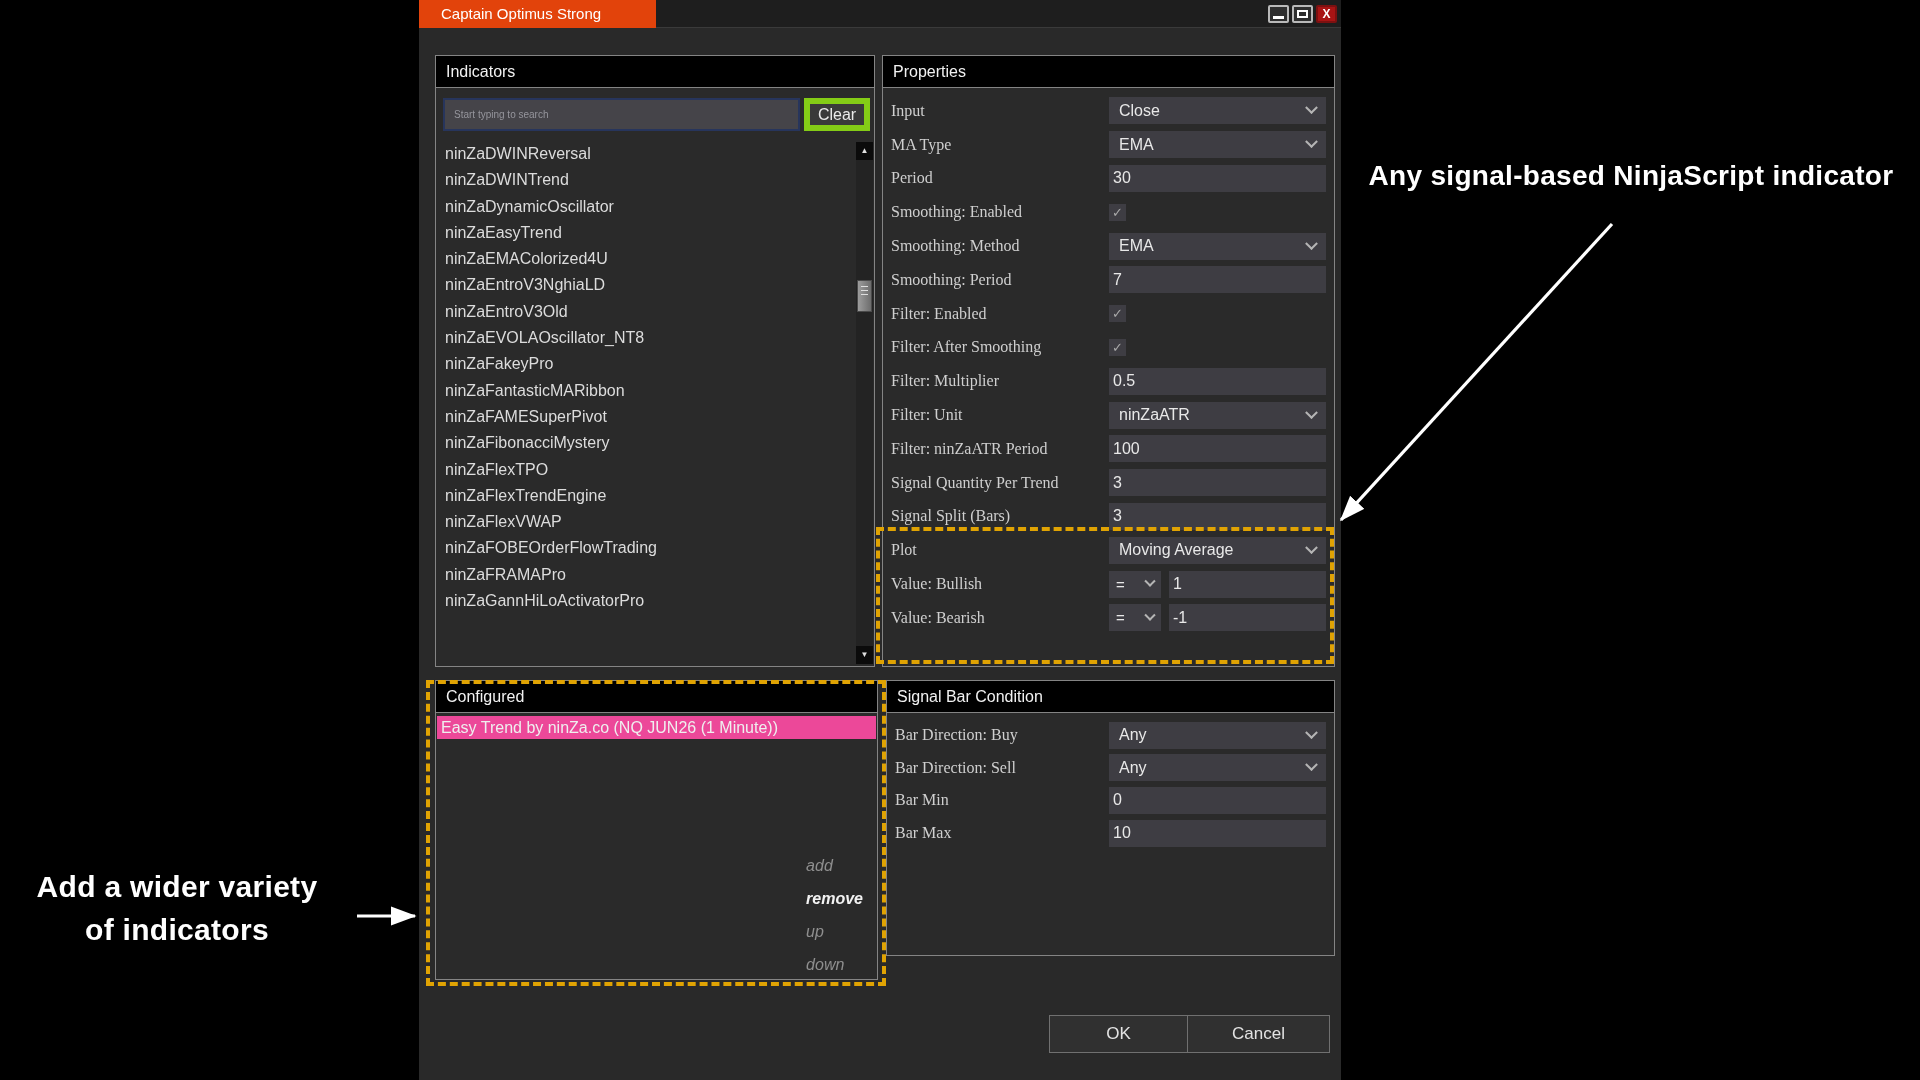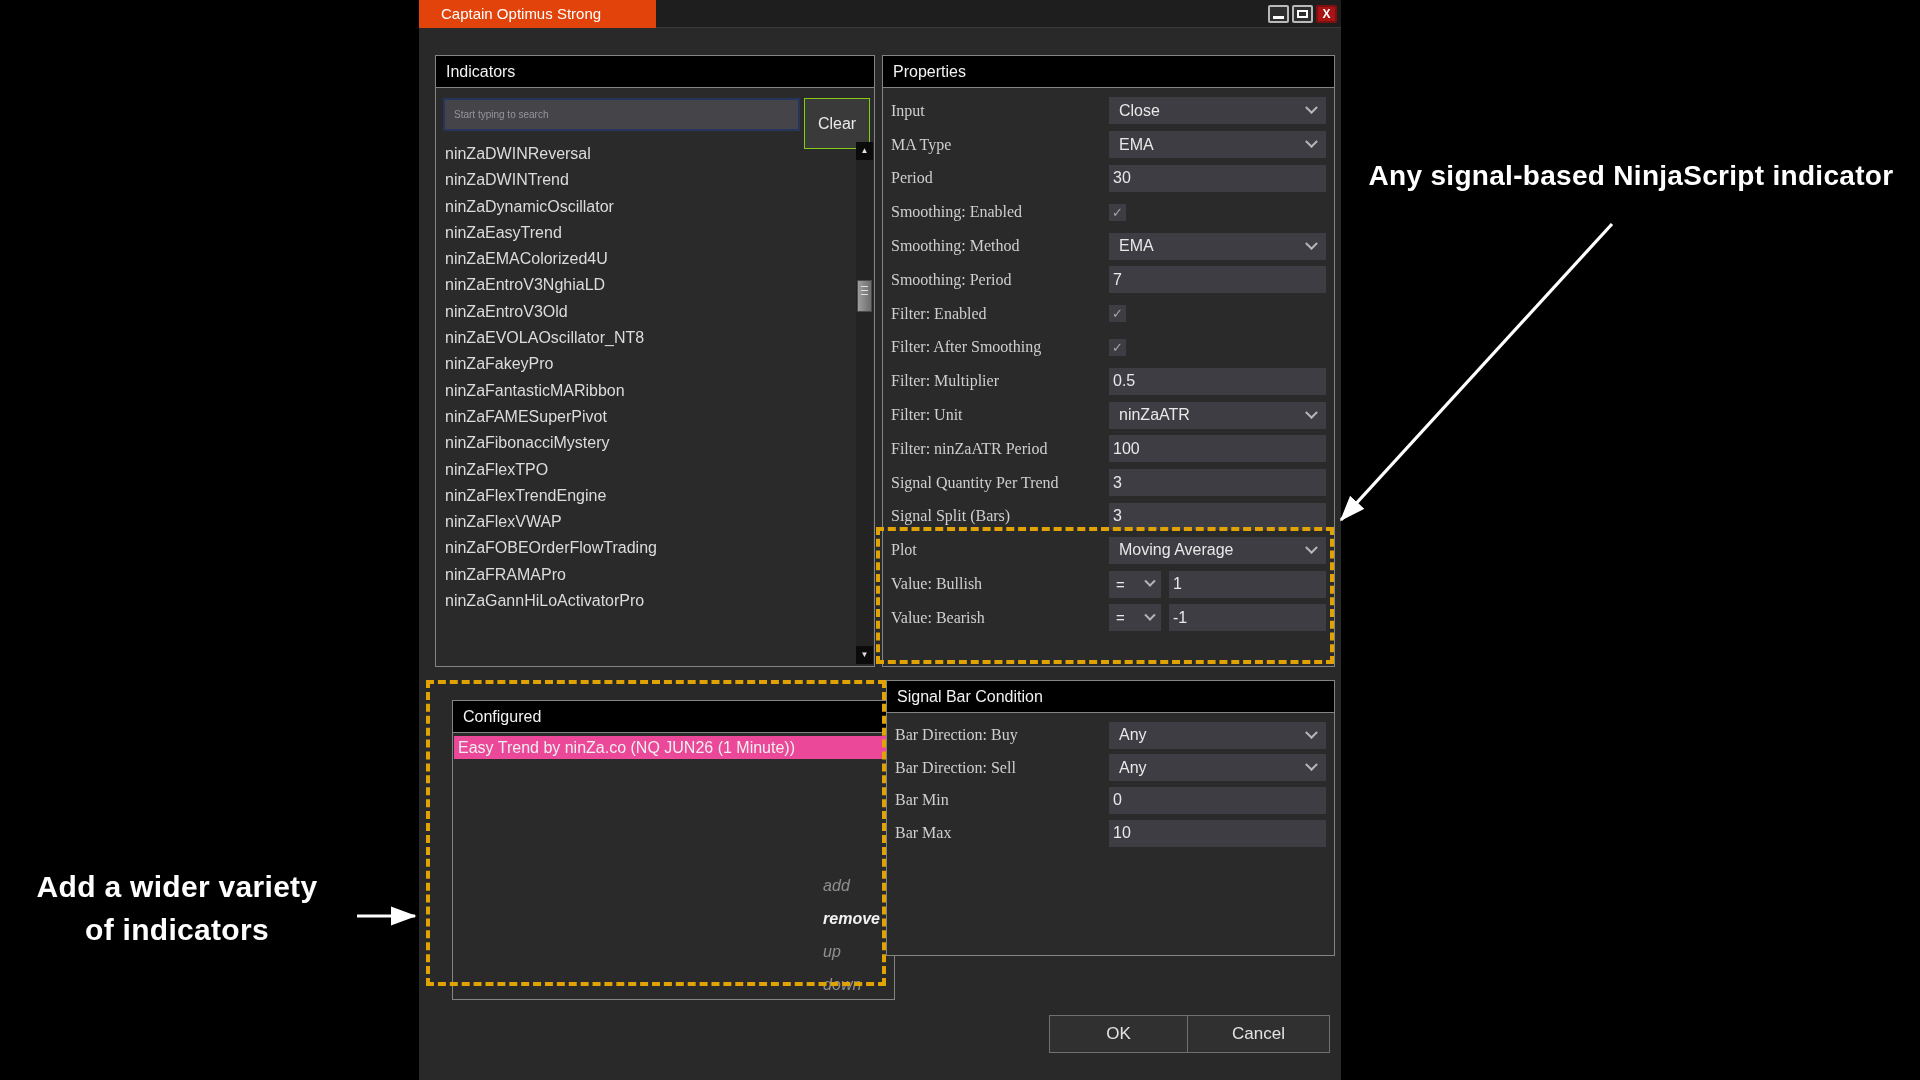--- a/index.html
+++ b/index.html
@@ -22,30 +22,30 @@
   .glyph-min { position:absolute; left:3px; right:3px; bottom:2px; height:3px; background:#fff; }
   .glyph-max { position:absolute; left:3px; top:3px; width:11px; height:8px;
                border:2px solid #fff; }
 
   
   .panel { position:absolute; background:#2a2a2a; border:1px solid #848484; }
   .panel-header { height:32px; background:#000; border-bottom:1px solid #848484;
                   color:#f2f2f2; font-size:16px; line-height:31px; padding-left:10px; }
   .p-indicators { left:16px;  top:55px;  width:440px; height:612px; }
   .p-properties { left:463px; top:55px;  width:453px; height:612px; }
-  .p-configured { left:33px;  top:680px; width:443px; height:300px;margin-top:20px; }
+  .p-configured { left:16px;  top:680px; width:443px; height:300px; }
   .p-signal     { left:467px; top:680px; width:449px; height:276px; }
 
   
   .search-input { position:absolute; left:7px; top:42px; width:357px; height:33px;
                   background:#454449; border:2px solid #27355c; color:#c9c9cf;
                   font-size:10px; padding:0 9px; font-family:inherit; outline:none; }
   .search-input::placeholder { color:#95959c; }
-  .clear-btn { position:absolute; right:4px; top:42px; width:66px; height:51px;
-               background:#3a3a3a; border:1px solid #84cc16; color:#eaeaea;
+  .clear-btn { position:absolute; right:4px; top:42px; width:66px; height:33px;
+               background:#3a3a3a; border:6px solid #84cc16; color:#eaeaea;
                font-size:16px; font-family:inherit; cursor:pointer; }
   .ind-list { position:absolute; left:2px; top:85px; right:21px; bottom:3px;
               overflow:hidden; }
   .ind-item { height:26.3px; line-height:26.3px; padding-left:7px; font-size:16px;
               color:#dcdcdc; white-space:nowrap; overflow:hidden; cursor:default; }
   .scrollbar { position:absolute; top:86px; right:1px; width:17px; bottom:2px;
                background:#232323; }
   .sb-btn { position:absolute; left:0; width:17px; height:18px; background:#0b0b0b;
             color:#e0e0e0; font-size:8px; text-align:center; line-height:18px; cursor:pointer; }
   .sb-up { top:0; } .sb-down { bottom:0; }

